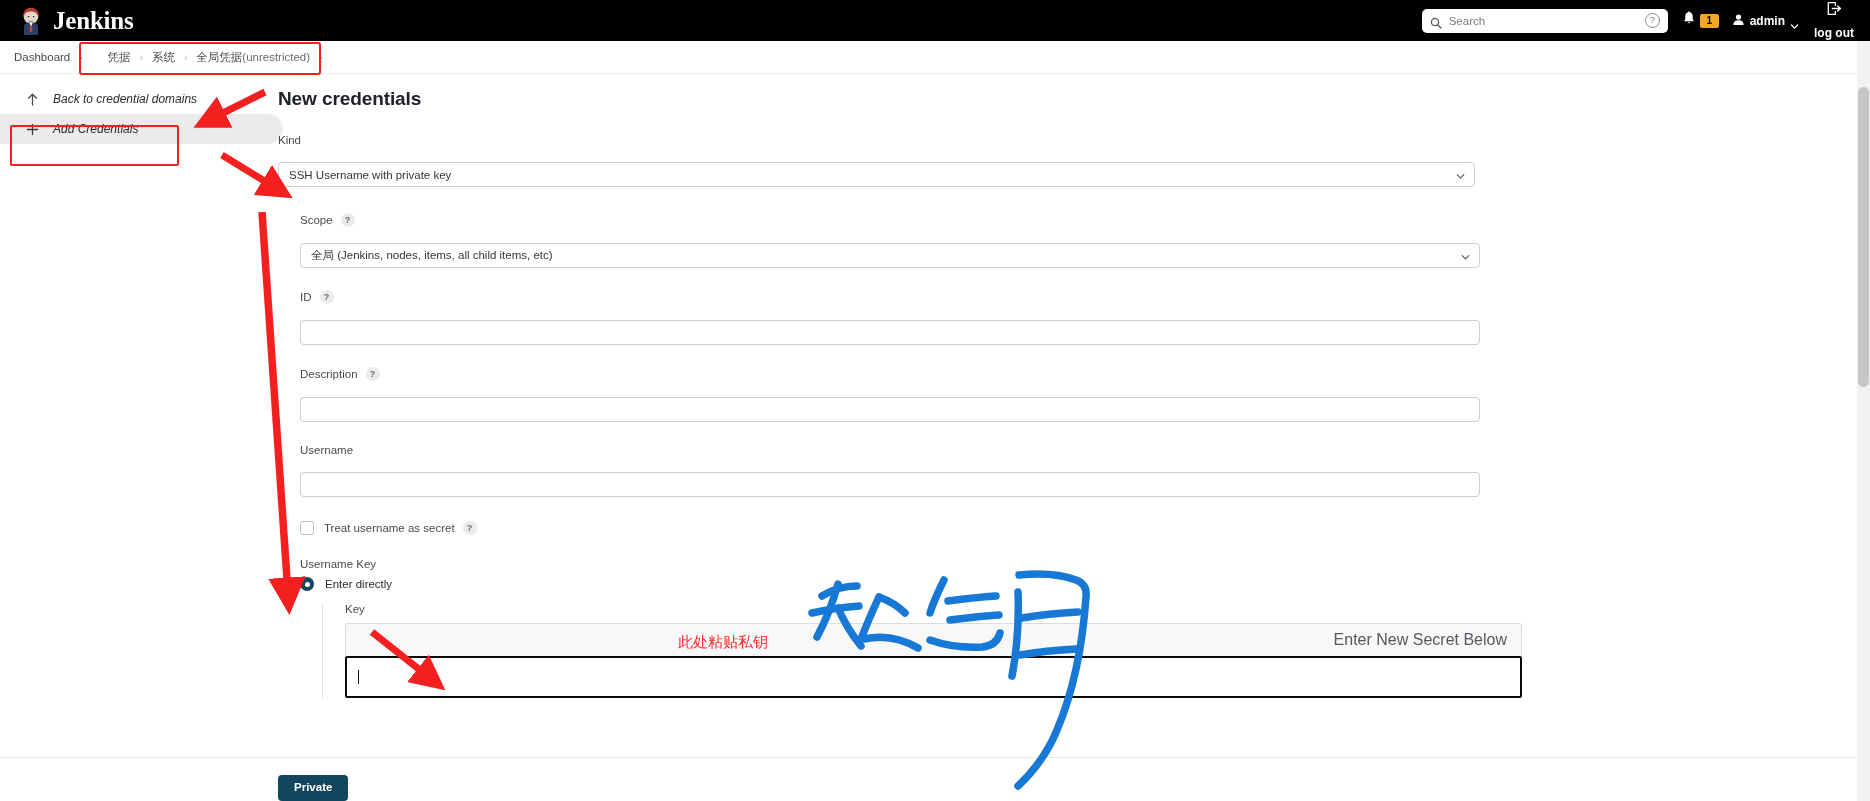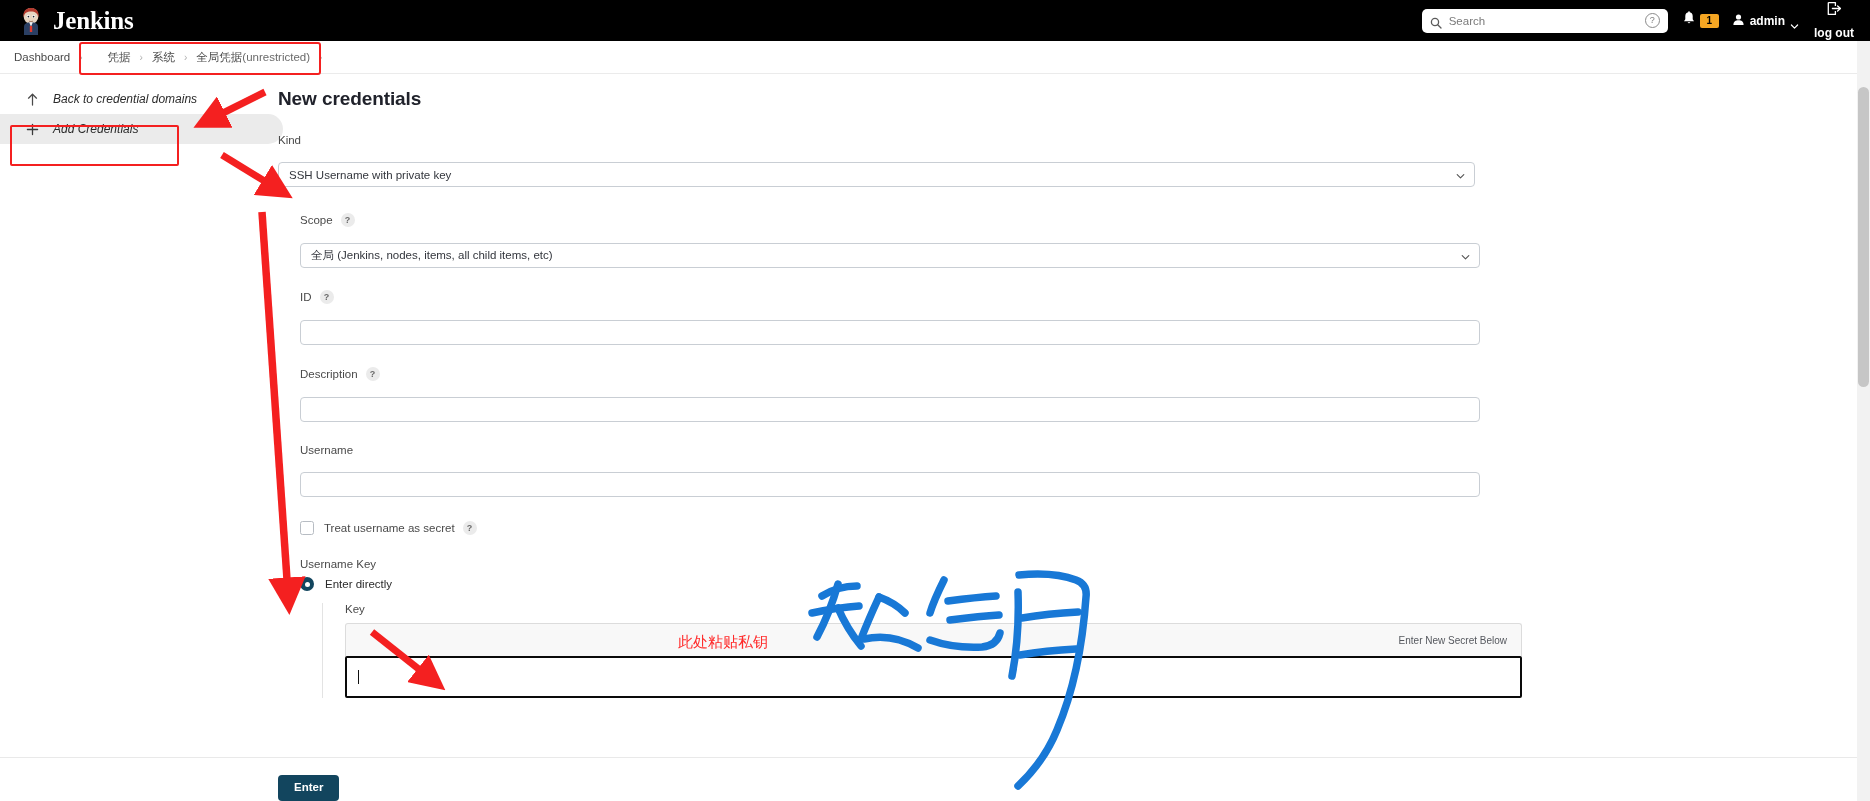--- a/index.html
+++ b/index.html
@@ -127,21 +127,21 @@
   .radio-label { font-size:11.5px; color:#2b2b2b; }
 
   .key-block { margin-left:22px; border-left:1px solid #e3e3e3; padding-left:22px; }
   .key-label { font-size:11.5px; color:#4a4a4a; margin-bottom:8px; }
   .secret-wrap { width:1177px; }
   .secret-head {
     box-sizing:border-box; height:33px; background:#f8f8f8;
     border:1px solid #dcdcdc; border-bottom:none; border-radius:3px 3px 0 0;
     display:flex; align-items:center; justify-content:flex-end; padding-right:14px;
   }
-  .secret-head-text { font-size:10px; color:#55585e; }
+  .secret-head-text { font-size:16px; color:#55585e; }
   .secret-area {
     box-sizing:border-box; height:42px; background:#fff; border:2.6px solid #0a0a0a;
     border-radius:2px; display:flex; align-items:center; padding-left:11px;
   }
   .caretbar { width:1px; height:14px; background:#111; display:block; }
 
   
   .footbar {
     position:absolute; left:0; top:770px; width:1870px; height:31px; background:#fff;
   }
@@ -381,21 +381,21 @@
             <span class="caretbar"></span>
           </div>
         </div>
       </div>
 
     </div>
   </div>
 
   <div class="divider-line"></div>
   <div class="footbar"></div>
-  <button class="create-btn">Enter</button>
+  <button class="create-btn">Private</button>
   <div class="watermark">CSDN @系统运维</div>
 
   <div class="scrollbar">
     <div class="scroll-arrow-top">
       <svg width="9" height="9" viewBox="0 0 9 9">
         <path d="M1.4 6 L4.5 2.6 L7.6 6" stroke="#808080" stroke-width="1.2" fill="none" stroke-linecap="round" stroke-linejoin="round"></path>
       </svg>
     </div>
     <div class="scroll-thumb"></div>
   </div>

